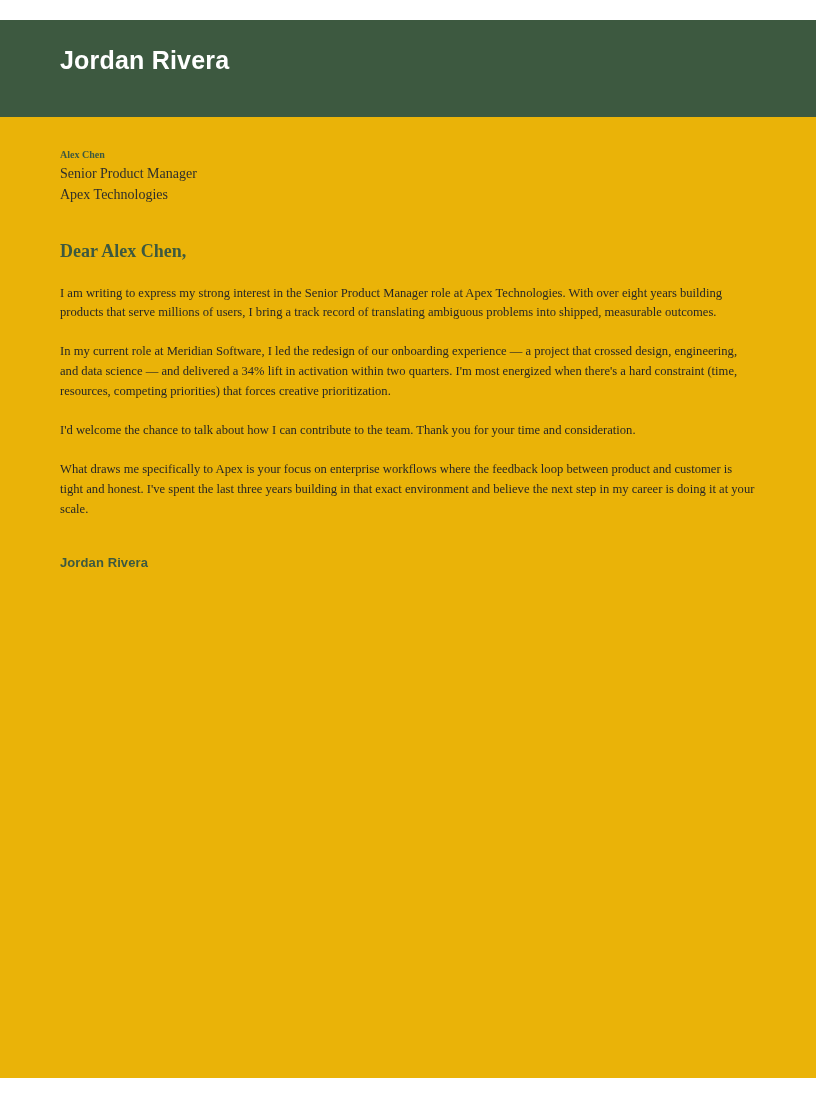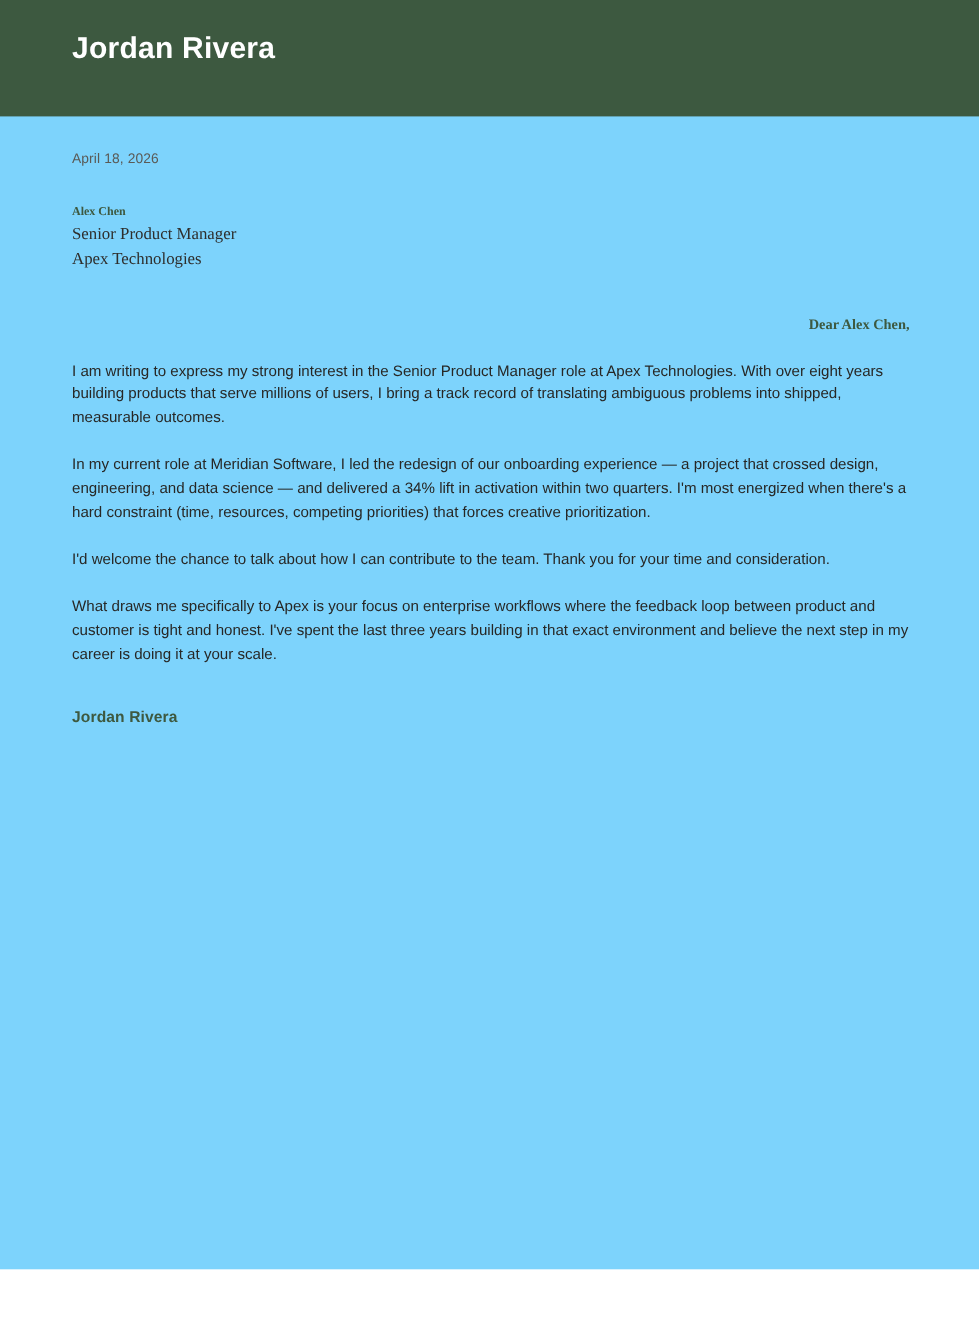--- a/index.html
+++ b/index.html
@@ -7,24 +7,25 @@
     padding: 0;
     background: #ffffff;
   }
   body {
     width: 816px;
     font-family: "Liberation Serif", serif;
   }
   .page {
     width: 816px;
     min-height: 1058px;
-    background: #7dd3fc;
+    background: #eab308;
     position: relative;
     box-sizing: border-box;
     overflow: hidden;
+    margin-top: 20px;
   }
   .letterhead {
     background: #3d5940;
     padding: 26px 60px 22px 60px;
     box-sizing: border-box;
     height: 97px;
   }
   .letterhead-name {
     font-family: "Liberation Sans", sans-serif;
     font-size: 25px;
@@ -74,28 +75,27 @@
   }
   .recipient-line {
     font-family: "Liberation Serif", serif;
     font-size: 14px;
     color: #2e2e2c;
     line-height: 1.5;
     margin: 0;
   }
   .salutation {
     font-family: "Liberation Serif", serif;
-    font-size: 12px;
+    font-size: 18px;
     font-weight: bold;
     color: #3d5940;
     margin: 0 0 22px 0;
-    text-align: right;
   }
   .para {
-    font-family: Liberation Sans, sans-serif;
+    font-family: Liberation Serif, serif;
     font-size: 12.6px;
     color: #272725;
     line-height: 1.58;
     margin: 0 0 19px 0;
     text-align: left;
   }
   .closing {
     font-family: "Liberation Serif", serif;
     font-size: 12px;
     color: #3f3f3c;
@@ -114,21 +114,20 @@
 <body>
 
 <div class="page">
 
   <div class="letterhead">
     <div class="letterhead-name">Jordan Rivera</div>
   </div>
 
   <div class="body-wrap">
 
-    <div class="date-line">April 18, 2026</div>
 
     <div class="recipient">
       <div class="recipient-name">Alex Chen</div>
       <div class="recipient-line">Senior Product Manager</div>
       <div class="recipient-line">Apex Technologies</div>
     </div>
 
     <div class="salutation">Dear Alex Chen,</div>
 
     <p class="para">I am writing to express my strong interest in the Senior Product Manager role at Apex Technologies. With over eight years building products that serve millions of users, I bring a track record of translating ambiguous problems into shipped, measurable outcomes.</p>

